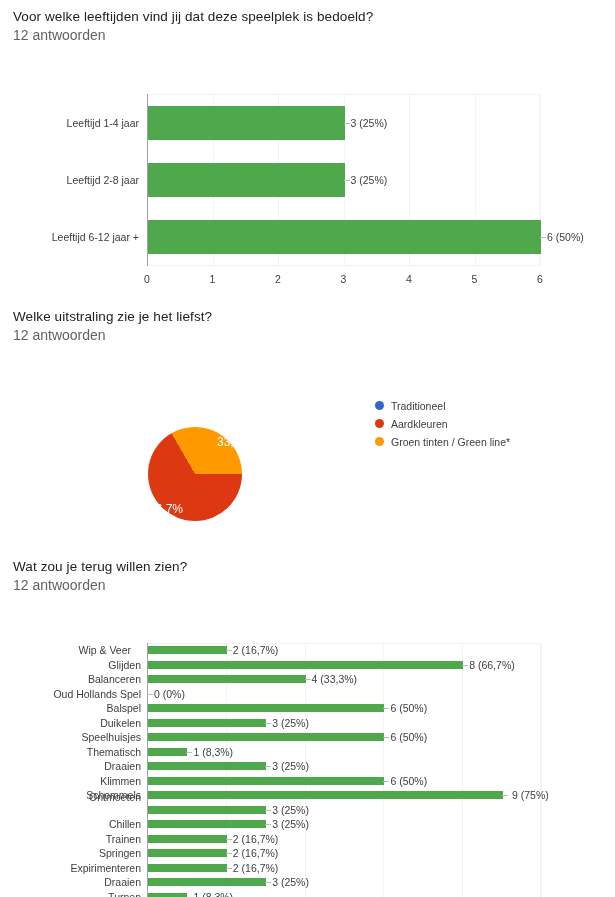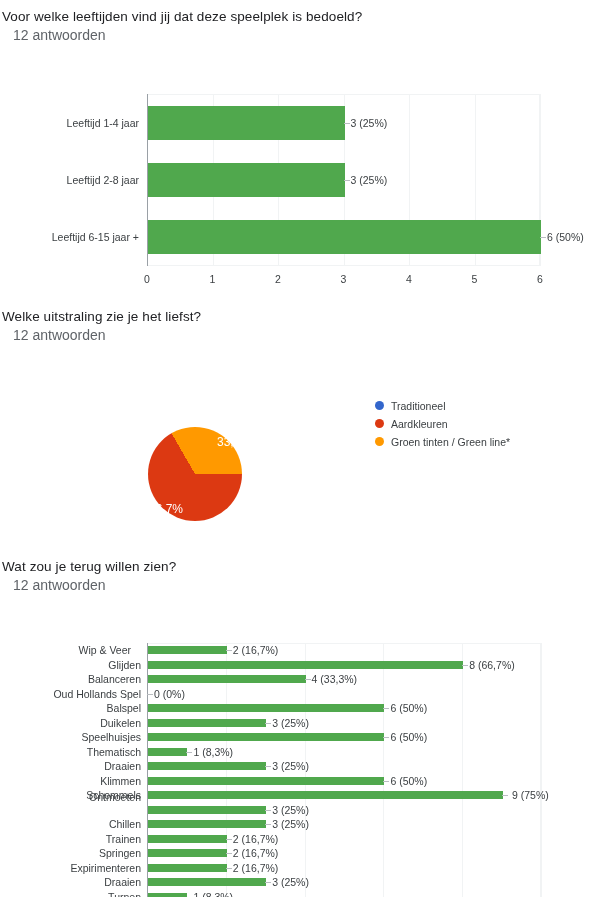--- a/index.html
+++ b/index.html
@@ -4,21 +4,21 @@
 <style>
   html,body{margin:0;padding:0;background:#ffffff;}
   body{
     width:615px;height:897px;position:relative;overflow:hidden;
     font-family:"Liberation Sans","DejaVu Sans",sans-serif;
     color:#202124;-webkit-font-smoothing:antialiased;
   }
   .section{position:absolute;left:0;width:615px;}
   .q-title{
     font-size:13.5px;font-weight:400;color:#202124;
-    letter-spacing:.1px;line-height:18px;padding-left:2px;
+    letter-spacing:.1px;line-height:18px;padding-left:13px;
   }
   .q-sub{
     font-size:14px;color:#5f6368;line-height:14px;
     padding-left:13px;margin-top:2px;
   }
   .chart-wrap{position:relative;}
   .gridline{position:absolute;top:0;bottom:0;width:1px;background:#f1f3f4;}
   .plot-border{position:absolute;border:1px solid #f1f3f4;border-left:none;box-sizing:border-box;}
   .axis-line{position:absolute;width:1px;background:#9aa0a6;}
   .bar{position:absolute;background:#50a84d;}
@@ -66,21 +66,21 @@
       <div class="axis-line" style="left: 147px; top: 52px; height: 172px;"></div>
       <div class="bar" style="left: 148px; top: 64px; width: 196.5px; height: 34px; background: rgb(80, 168, 77);"></div>
       <div class="cat-label" style="right: 476px; top: 74.6667px;">Leeftijd 1-4 jaar</div>
       <div class="leader" style="left: 343.5px; top: 81px; width: 6px;"></div>
       <div class="val-label" style="left: 350.5px; top: 74.6667px;">3 (25%)</div>
       <div class="bar" style="left: 148px; top: 121px; width: 196.5px; height: 34px; background: rgb(80, 168, 77);"></div>
       <div class="cat-label" style="right: 476px; top: 132px;">Leeftijd 2-8 jaar</div>
       <div class="leader" style="left: 343.5px; top: 138px; width: 6px;"></div>
       <div class="val-label" style="left: 350.5px; top: 132px;">3 (25%)</div>
       <div class="bar" style="left: 148px; top: 178px; width: 393px; height: 34px; background: rgb(80, 168, 77);"></div>
-      <div class="cat-label" style="right: 476px; top: 189.333px;">Leeftijd 6-15 jaar +</div>
+      <div class="cat-label" style="right: 476px; top: 189.333px;">Leeftijd 6-12 jaar +</div>
       <div class="leader" style="left: 540px; top: 195px; width: 6px;"></div>
       <div class="val-label" style="left: 547px; top: 189.333px;">6 (50%)</div>
     </div>
 </div>
 
 <div class="section" style="top:308px;">
   <div class="q-title">Welke uitstraling zie je het liefst?</div>
   <div class="q-sub">12 antwoorden</div>
   <div class="chart-wrap" id="chart2" style="height:180px;">
       <div class="pie" style="left: 148px; top: 85px; width: 94px; height: 94px; background: conic-gradient(rgb(255, 153, 0) 0deg, rgb(255, 153, 0) 90deg, rgb(220, 57, 18) 90deg, rgb(220, 57, 18) 330deg, rgb(255, 153, 0) 330deg, rgb(255, 153, 0) 360deg);"></div>

